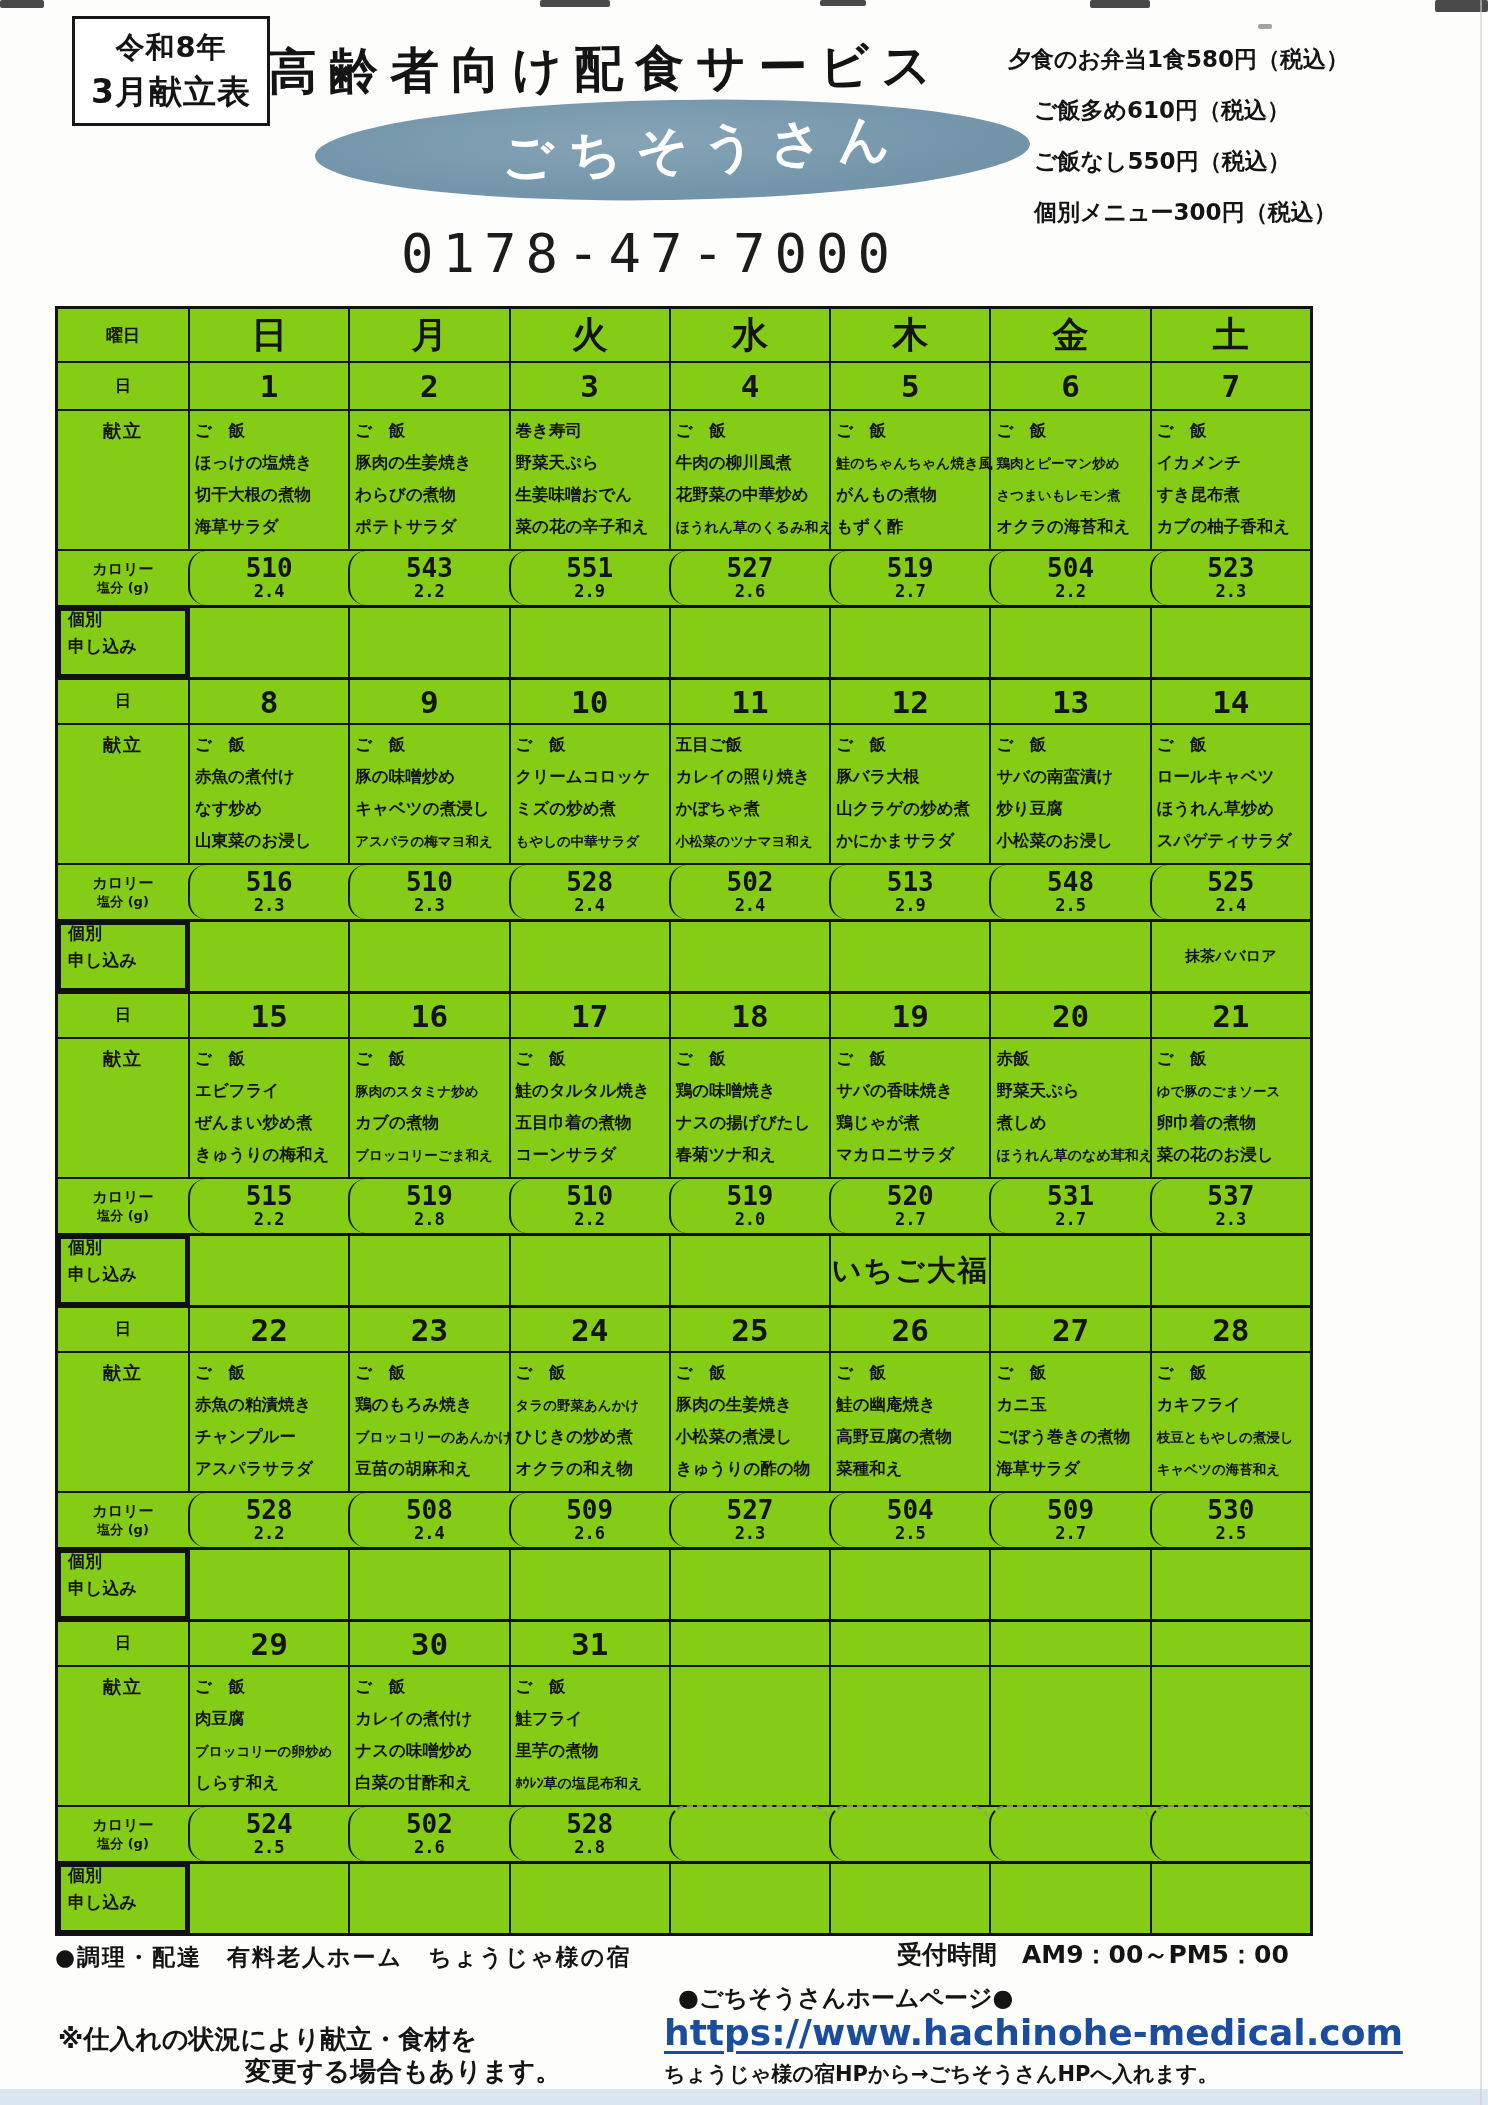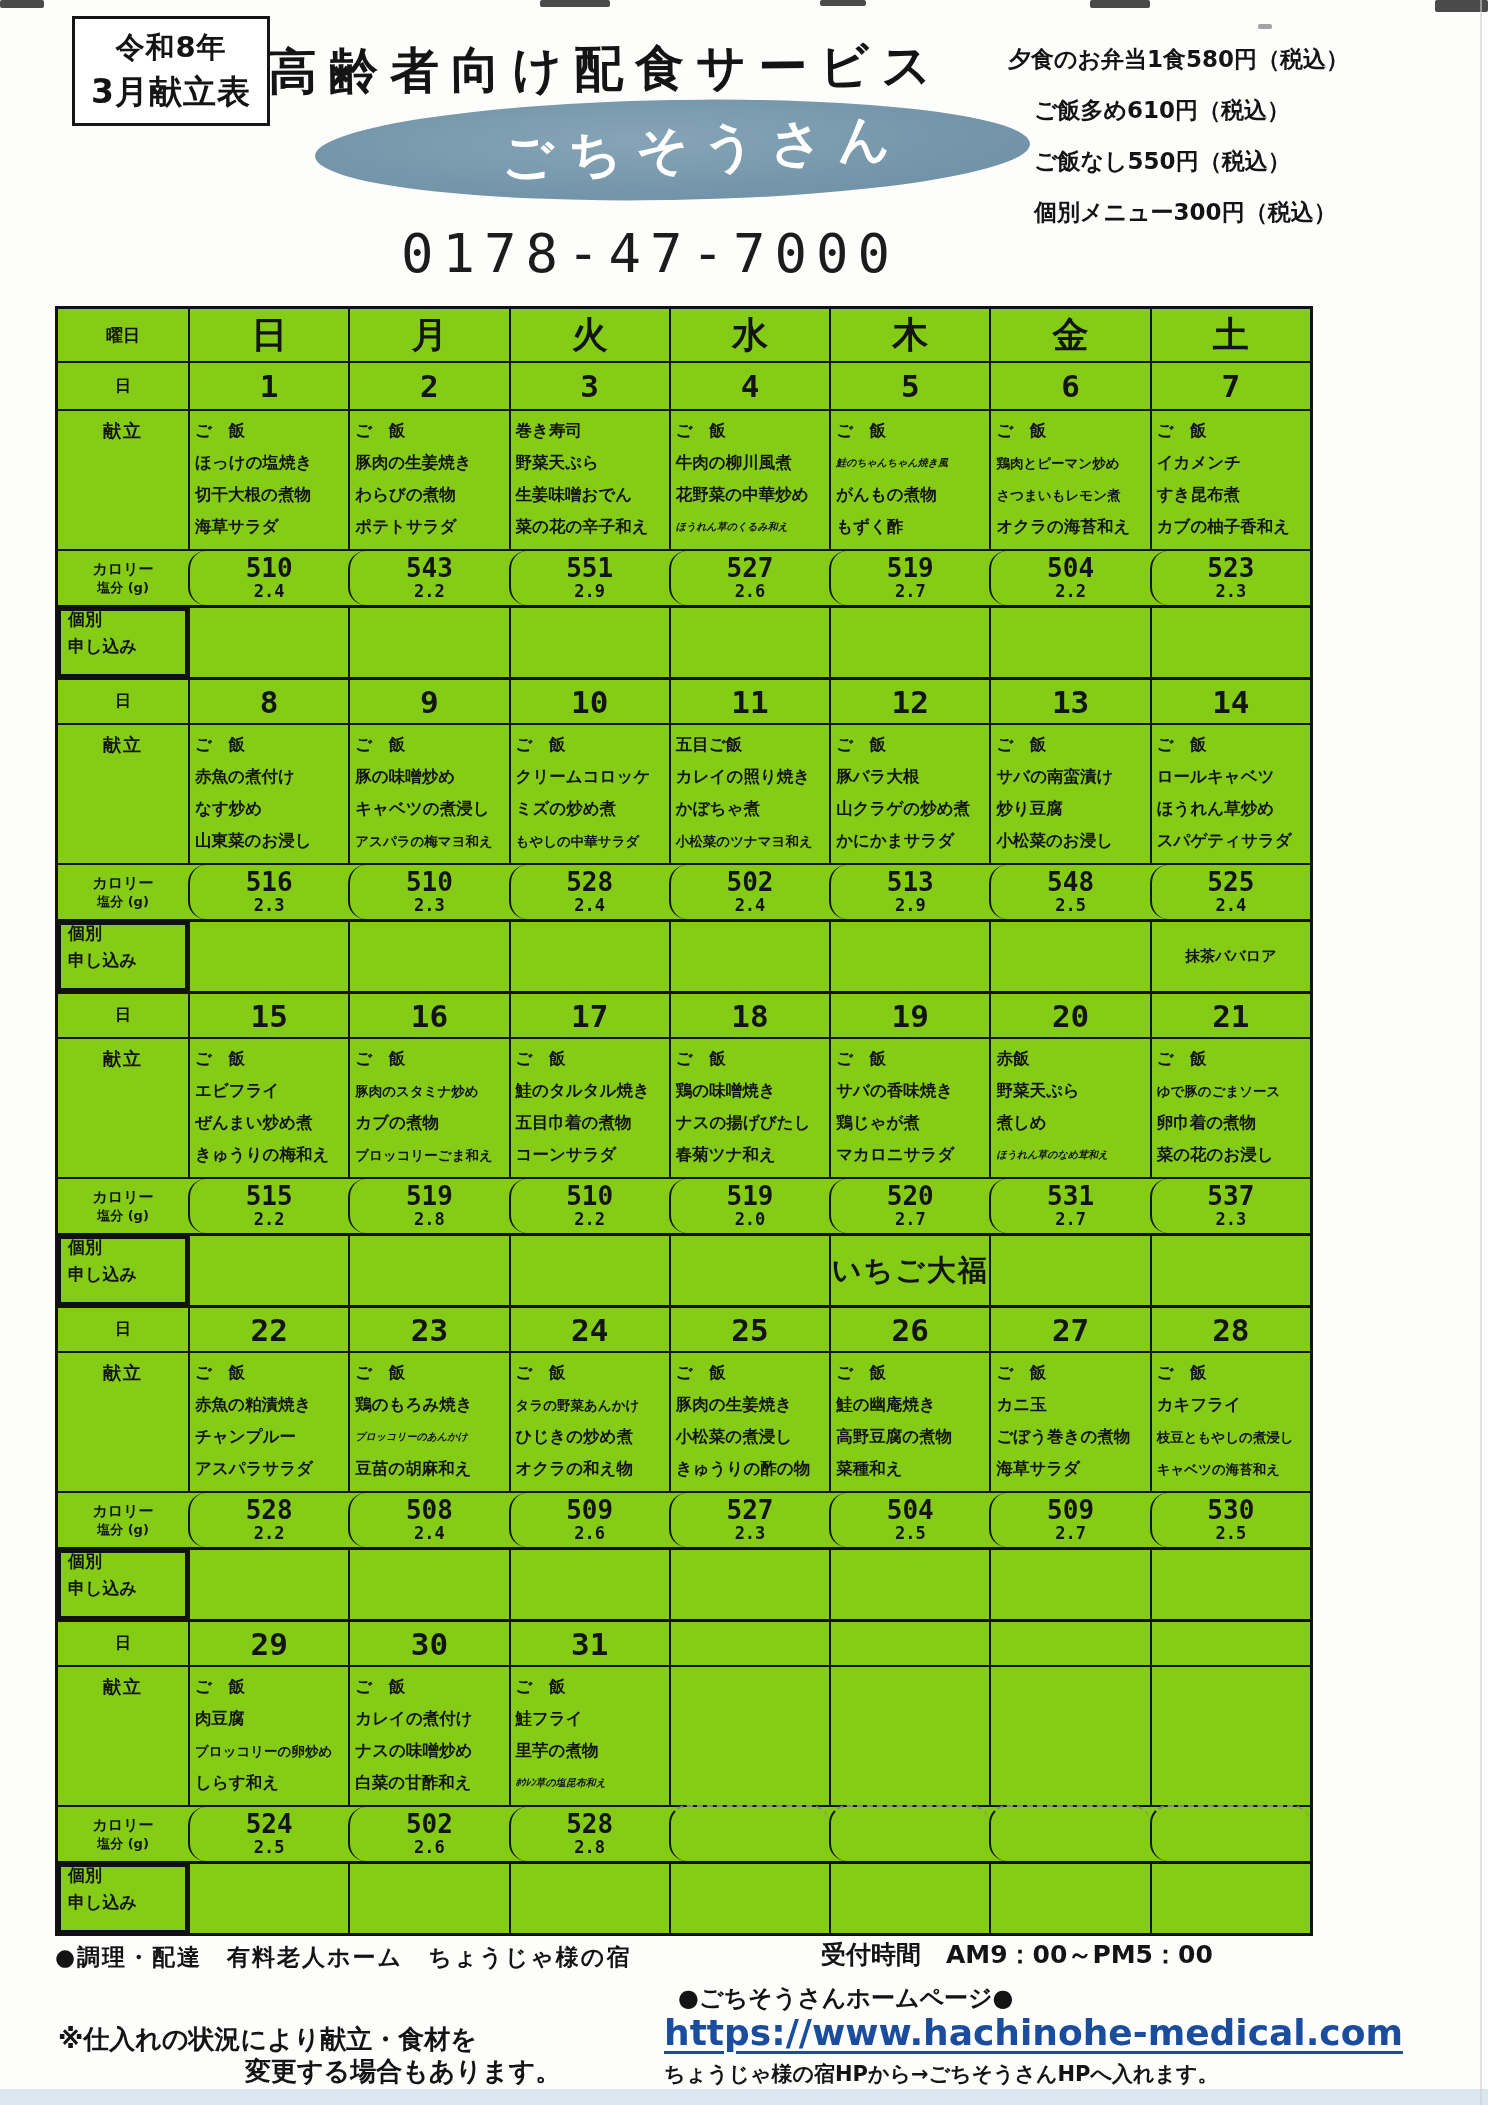--- a/index.html
+++ b/index.html
@@ -59,39 +59,39 @@
   .row-date.first{border-top:none;}
   .row-date .t-cell{display:flex;align-items:center;justify-content:center;}
   .date-label{font-size:16px;font-weight:bold;}
   .date-num{font-size:31px;font-weight:900;font-family:"DejaVu Sans Mono","Liberation Mono",monospace;}
   .row-menu{height:140px;border-top:2px solid #151515;}
   .menu-label{display:flex;align-items:flex-start;justify-content:center;padding-top:8px;
     font-size:18px;font-weight:bold;letter-spacing:2px;}
   .menu-lines{padding:4px 3px 0 5px;display:flex;flex-direction:column;justify-content:space-between;height:128px;}
   .menu-line{font-size:16.5px;font-weight:bold;white-space:nowrap;line-height:32px;}
   .menu-line.sm{font-size:13.5px;}
-  .menu-line.xs{font-size:10px;font-style:italic;}
+  .menu-line.xs{font-size:14px;}
   .row-cal{height:56px;border-top:2px solid #151515;}
   .cal-label{display:flex;flex-direction:column;align-items:center;justify-content:center;}
   .cal-label .l1{font-size:15px;font-weight:bold;}
   .cal-label .l2{font-size:13px;font-weight:bold;}
   .cal-cell{display:flex;flex-direction:column;align-items:center;justify-content:center;line-height:1.05;border-radius:18px;}
   .cal-val{font-size:26px;font-weight:900;font-family:"DejaVu Sans Mono","Liberation Mono",monospace;}
   .salt-val{font-size:17px;font-weight:bold;font-family:"DejaVu Sans Mono","Liberation Mono",monospace;}
   .cal-cell.dashed{border-top:2px dashed #888;margin-top:-2px;}
   .row-indiv{height:72px;border-top:3px solid #111;}
   .indiv-label{display:flex;flex-direction:column;justify-content:flex-start;padding-left:10px;gap:4px;
     outline:3px solid #111;outline-offset:-3px;}
   .indiv-label .l{font-size:17px;font-weight:bold;}
   .indiv-cell{display:flex;align-items:center;justify-content:center;overflow:visible;}
   .indiv-note{font-size:15px;font-weight:900;white-space:nowrap;}
   .indiv-note.big{font-size:29px;letter-spacing:2px;z-index:2;}
   
   .foot-cook{position:absolute;left:55px;top:1942px;font-size:23px;font-weight:900;letter-spacing:2px;white-space:nowrap;}
-  .foot-hours{position:absolute;left:821px;top:1938px;font-size:25px;font-weight:900;white-space:nowrap;}
+  .foot-hours{position:absolute;left:897px;top:1938px;font-size:25px;font-weight:900;white-space:nowrap;}
   .foot-address{position:absolute;left:170px;top:1980px;font-size:26px;font-weight:900;letter-spacing:2px;white-space:nowrap;}
   .foot-hp-label{position:absolute;left:678px;top:1982px;font-size:24px;font-weight:900;white-space:nowrap;}
   .foot-note1{position:absolute;left:58px;top:2022px;font-size:26px;font-weight:900;white-space:nowrap;}
   .foot-note2{position:absolute;left:245px;top:2054px;font-size:26px;font-weight:900;white-space:nowrap;}
   .foot-url{position:absolute;left:664px;top:2012px;font-size:36px;font-weight:bold;color:#1b4d9e;
     text-decoration:underline;text-decoration-thickness:3px;text-underline-offset:6px;white-space:nowrap;}
   .foot-url-note{position:absolute;left:664px;top:2060px;font-size:21px;font-weight:900;white-space:nowrap;}
 </style>
 </head>
 <body>

